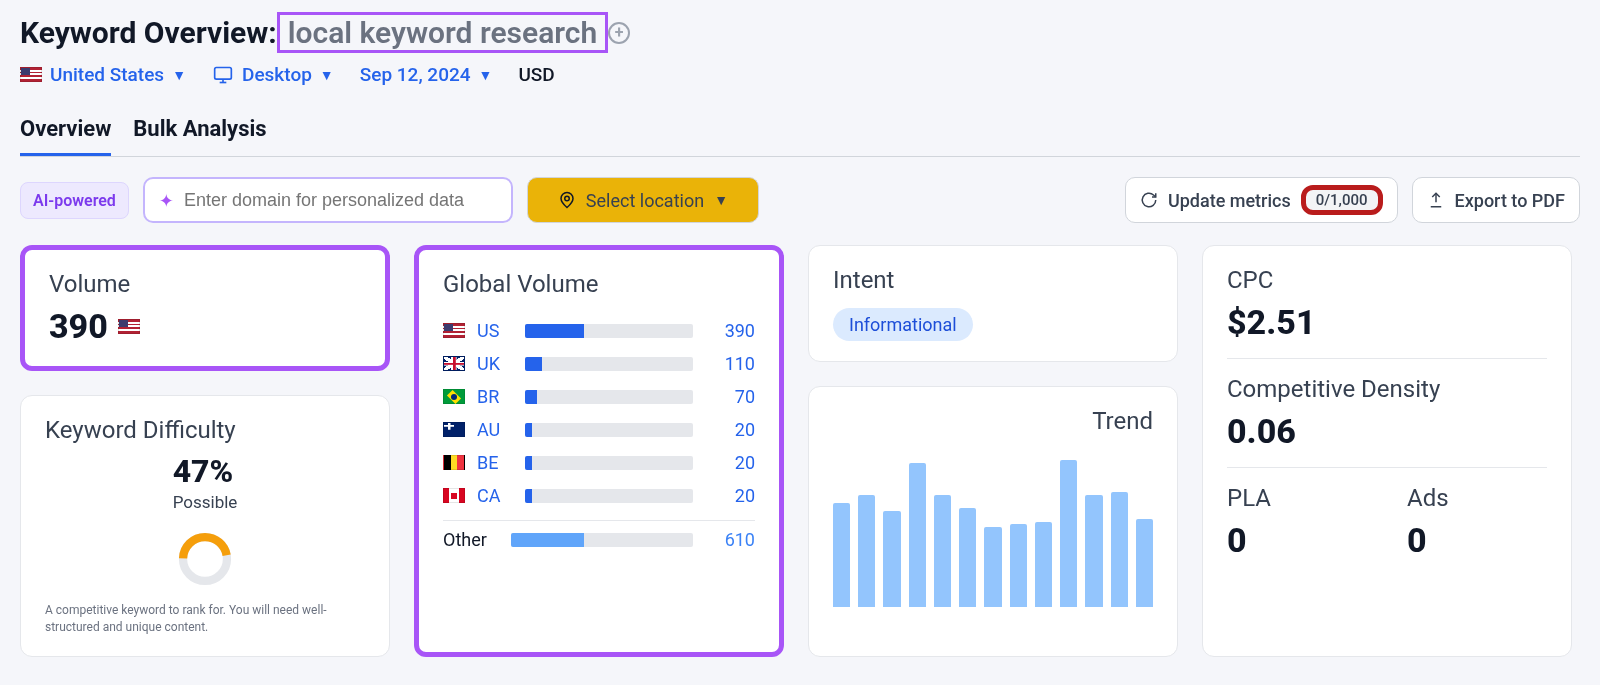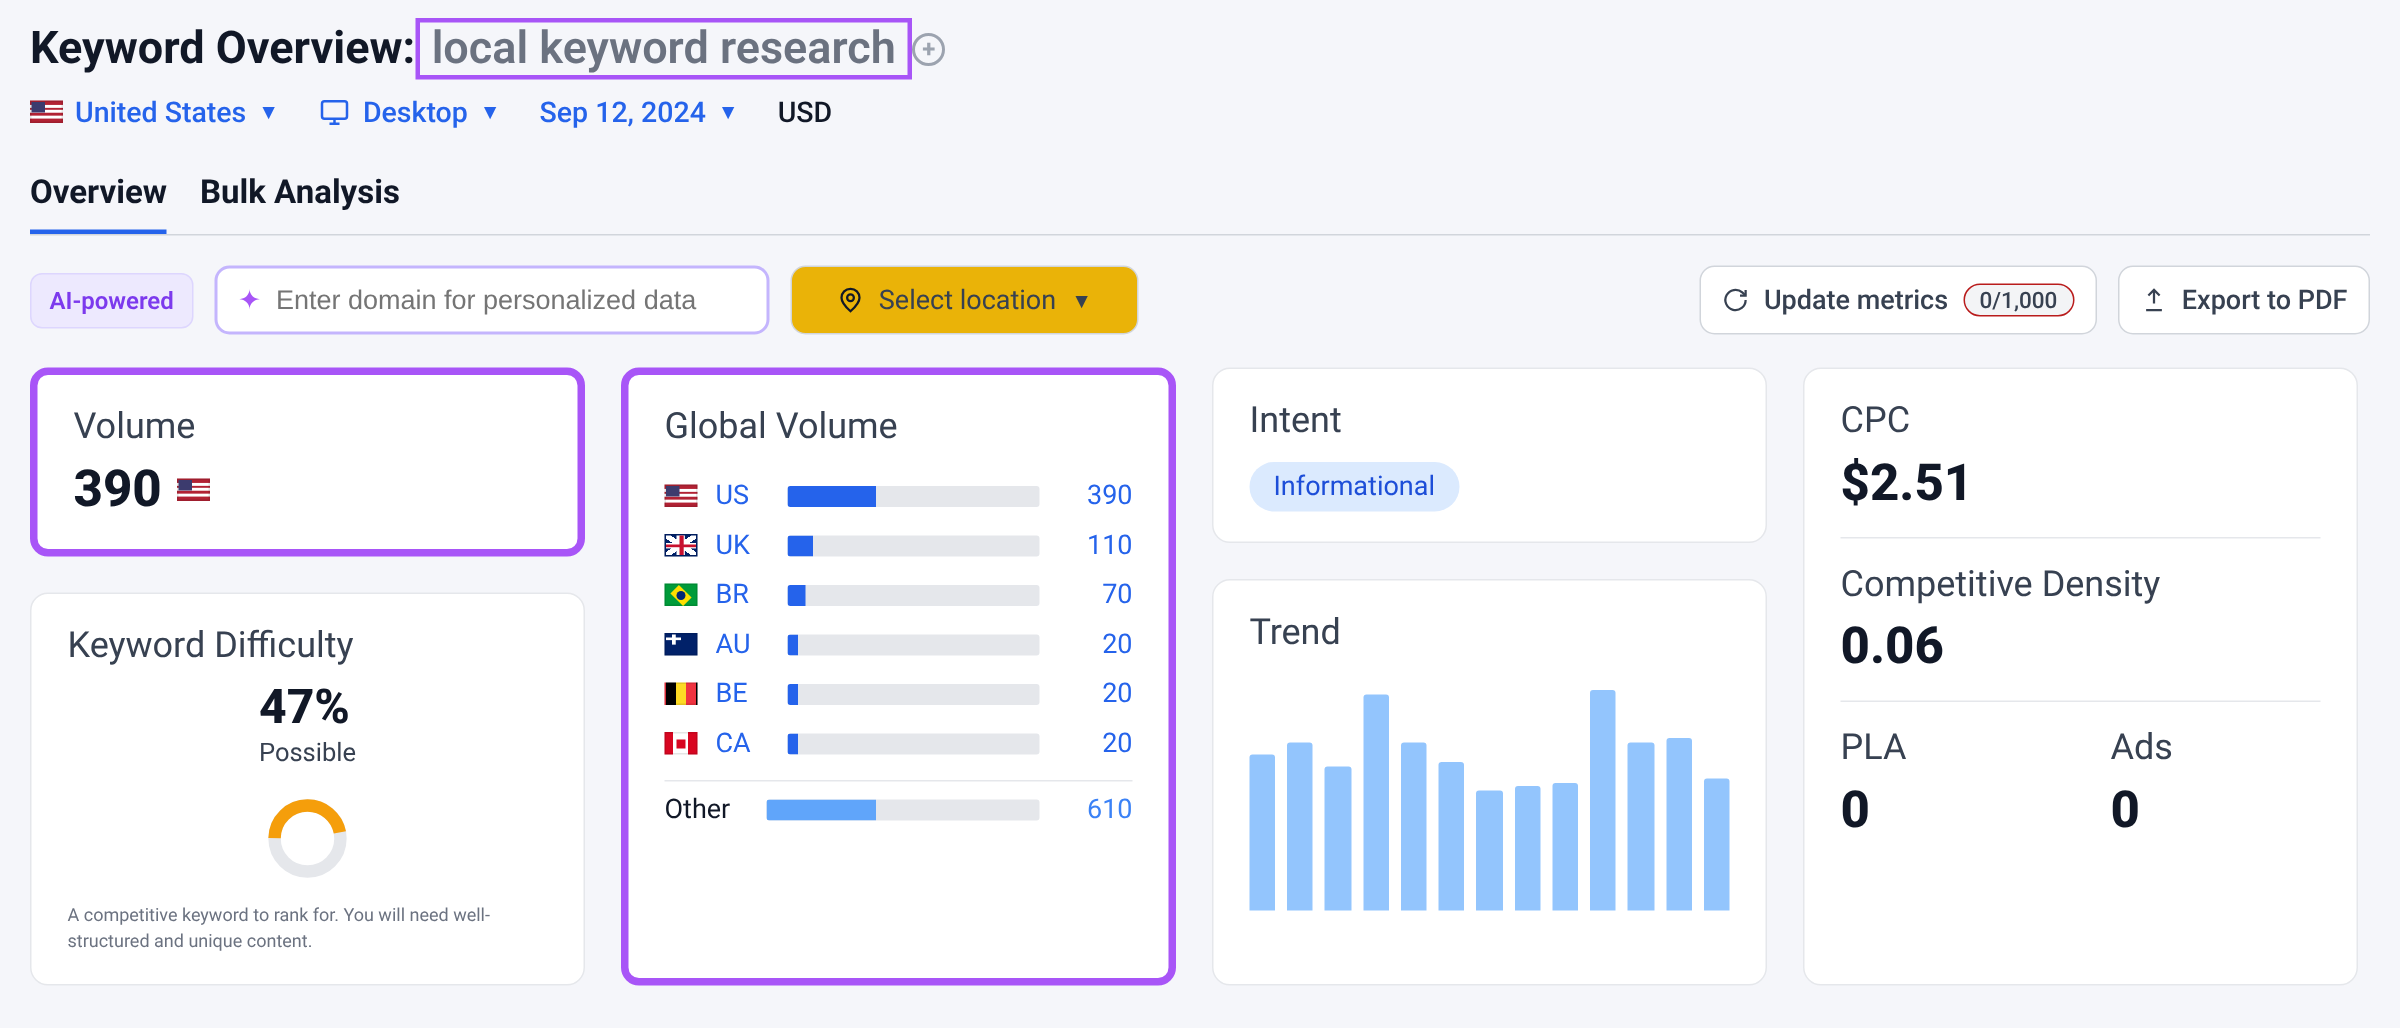--- a/index.html
+++ b/index.html
@@ -16,21 +16,21 @@
 .tabs { display: flex; gap: 22px; border-bottom: 1px solid #d1d5db; margin-bottom: 20px; }
 .tab { font-size: 22px; font-weight: 700; padding: 6px 0 12px 0; color: #111827; cursor: pointer; border-bottom: 3px solid transparent; }
 .tab.active { border-bottom-color: #2563eb; }
 .toolbar { display: flex; align-items: center; gap: 14px; margin-bottom: 22px; }
 .ai-badge { background: #ede9fe; color: #7c3aed; font-size: 16px; font-weight: 600; padding: 8px 12px; border-radius: 8px; border:1px solid #ddd6fe;}
 .domain-input-wrap { display: flex; align-items: center; gap: 10px; background: #fff; border: 2px solid #c4b5fd; border-radius: 10px; padding: 6px 14px; height: 46px; width: 370px; }
 .domain-input-wrap input { border: none; outline: none; font-size: 18px; width: 100%; color:#6b7280; }
 .loc-btn { display: flex; align-items: center; gap: 10px; background: #eab308; border: 1px solid #d1d5db; border-radius: 10px; padding: 6px 30px; height: 46px; font-size: 18px; color: #374151; cursor: pointer; }
 .spacer { flex: 1; }
 .action-btn { display: flex; align-items: center; gap: 10px; background: #fff; border: 1px solid #d1d5db; border-radius: 10px; padding: 6px 14px; height: 46px; font-size: 18px; color: #374151; cursor: pointer; font-weight: 500;}
-.action-btn .count { background: #f3f4f6; border: 1px solid #b91c1c; border-radius: 12px; padding: 1px 10px; font-size: 15px; color: #374151; }
+.action-btn .count { background: #f3f4f6; border: 5px solid #b91c1c; border-radius: 12px; padding: 1px 10px; font-size: 15px; color: #374151; }
 .grid { display: grid; grid-template-columns: 370px 370px 370px 370px; gap: 24px; }
 .col { display: flex; flex-direction: column; gap: 24px; }
 .card { background: #fff; border: 1px solid #e5e7eb; border-radius: 12px; padding: 20px 24px; }
 .card.accent { border: 5px solid #a855f7; }
 .card-title { font-size: 24px; color: #374151; margin-bottom: 8px; }
 .big { font-size: 34px; font-weight: 800; color: #111827; display: flex; align-items: center; gap: 10px; }
 .kd-row { display: flex; align-items: center; gap: 18px; flex-direction: column; }
 .kd-pct { font-size: 32px; font-weight: 800; }
 .kd-label { font-size: 17px; color: #374151; margin-top: 2px; }
 .kd-desc { font-size: 12px; color: #6b7280; margin-top: 14px; line-height: 1.4; }
@@ -231,21 +231,21 @@
           <span class="val" style="color:#3b82f6;">610</span>
         </div>
       </div>
     </div>
 
     <div class="col">
       <div class="card">
         <div class="card-title">Intent</div>
         <span class="intent-badge">Informational</span>
       </div>
-      <div class="card" style="flex:1;">
+      <div class="card" style="flex:1;text-align:right;">
         <div class="card-title">Trend</div>
         <div class="trend-chart" id="trend-chart">
             <div class="trend-bar" style="height: 65%;"></div>
             <div class="trend-bar" style="height: 70%;"></div>
             <div class="trend-bar" style="height: 60%;"></div>
             <div class="trend-bar" style="height: 90%;"></div>
             <div class="trend-bar" style="height: 70%;"></div>
             <div class="trend-bar" style="height: 62%;"></div>
             <div class="trend-bar" style="height: 50%;"></div>
             <div class="trend-bar" style="height: 52%;"></div>

